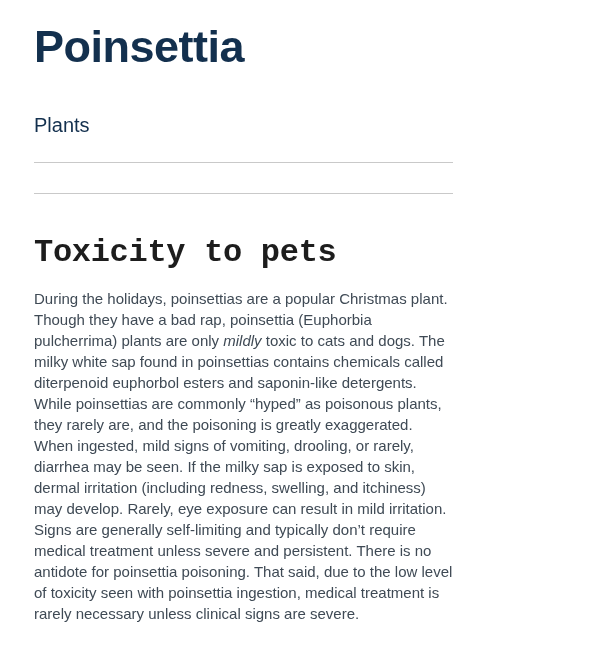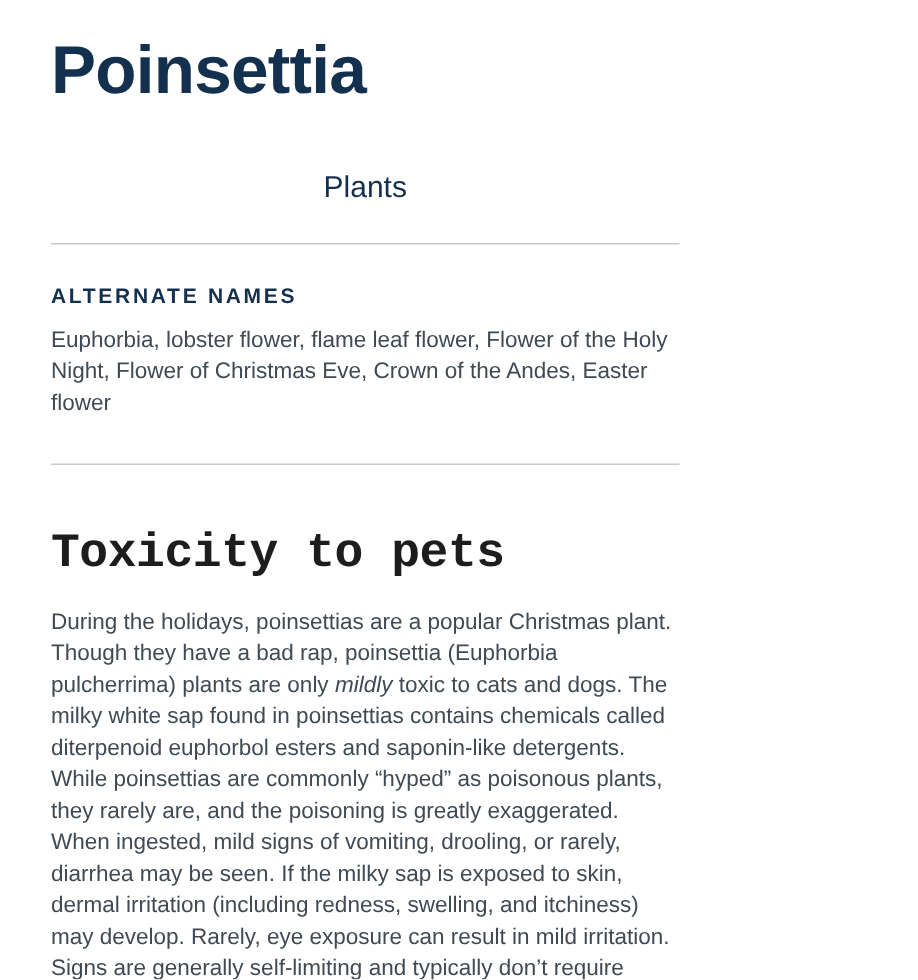--- a/index.html
+++ b/index.html
@@ -32,21 +32,20 @@
     line-height: 1.1;
     font-weight: bold;
     letter-spacing: -0.5px;
     color: var(--navy);
   }
   .category-label {
     margin-top: 41px;
     font-size: 20px;
     line-height: 1.2;
     color: var(--navy);
-    text-align: center;
   }
   .rule {
     border: none;
     border-top: 1px solid var(--divider);
     margin: 0;
   }
   .rule-top { margin-top: 25px; }
   .rule-bottom { margin-top: 30px; }
   .alt-names-heading {
     margin: 26px 0 0;
@@ -88,24 +87,20 @@
 
 <div class="page">
   <main class="content">
 
     <h1 class="page-title">Poinsettia</h1>
 
     <div class="category-label">Plants</div>
 
     <hr class="rule rule-top">
 
-    <section>
-      <h2 class="alt-names-heading">ALTERNATE NAMES</h2>
-      <p class="alt-names-list">Euphorbia, lobster flower, flame leaf flower, Flower of the Holy Night, Flower of Christmas Eve, Crown of the Andes, Easter flower</p>
-    </section>
 
     <hr class="rule rule-bottom">
 
     <section>
       <h2 class="toxicity-heading">Toxicity to pets</h2>
       <p class="toxicity-paragraph"><span>During the holidays, poinsettias are a popular Christmas plant. Though they have a bad rap, poinsettia (Euphorbia pulcherrima) plants are only </span><em>mildly</em><span> toxic to cats and dogs. The milky white sap found in poinsettias contains chemicals called diterpenoid euphorbol esters and saponin-like detergents. While poinsettias are commonly “hyped” as poisonous plants, they rarely are, and the poisoning is greatly exaggerated. When ingested, mild signs of vomiting, drooling, or rarely, diarrhea may be seen. If the milky sap is exposed to skin, dermal irritation (including redness, swelling, and itchiness) may develop. Rarely, eye exposure can result in mild irritation. Signs are generally self-limiting and typically don’t require medical treatment unless severe and persistent. There is no antidote for poinsettia poisoning. That said, due to the low level of toxicity seen with poinsettia ingestion, medical treatment is rarely necessary unless clinical signs are severe.</span></p>
     </section>
 
   </main>
 </div>

